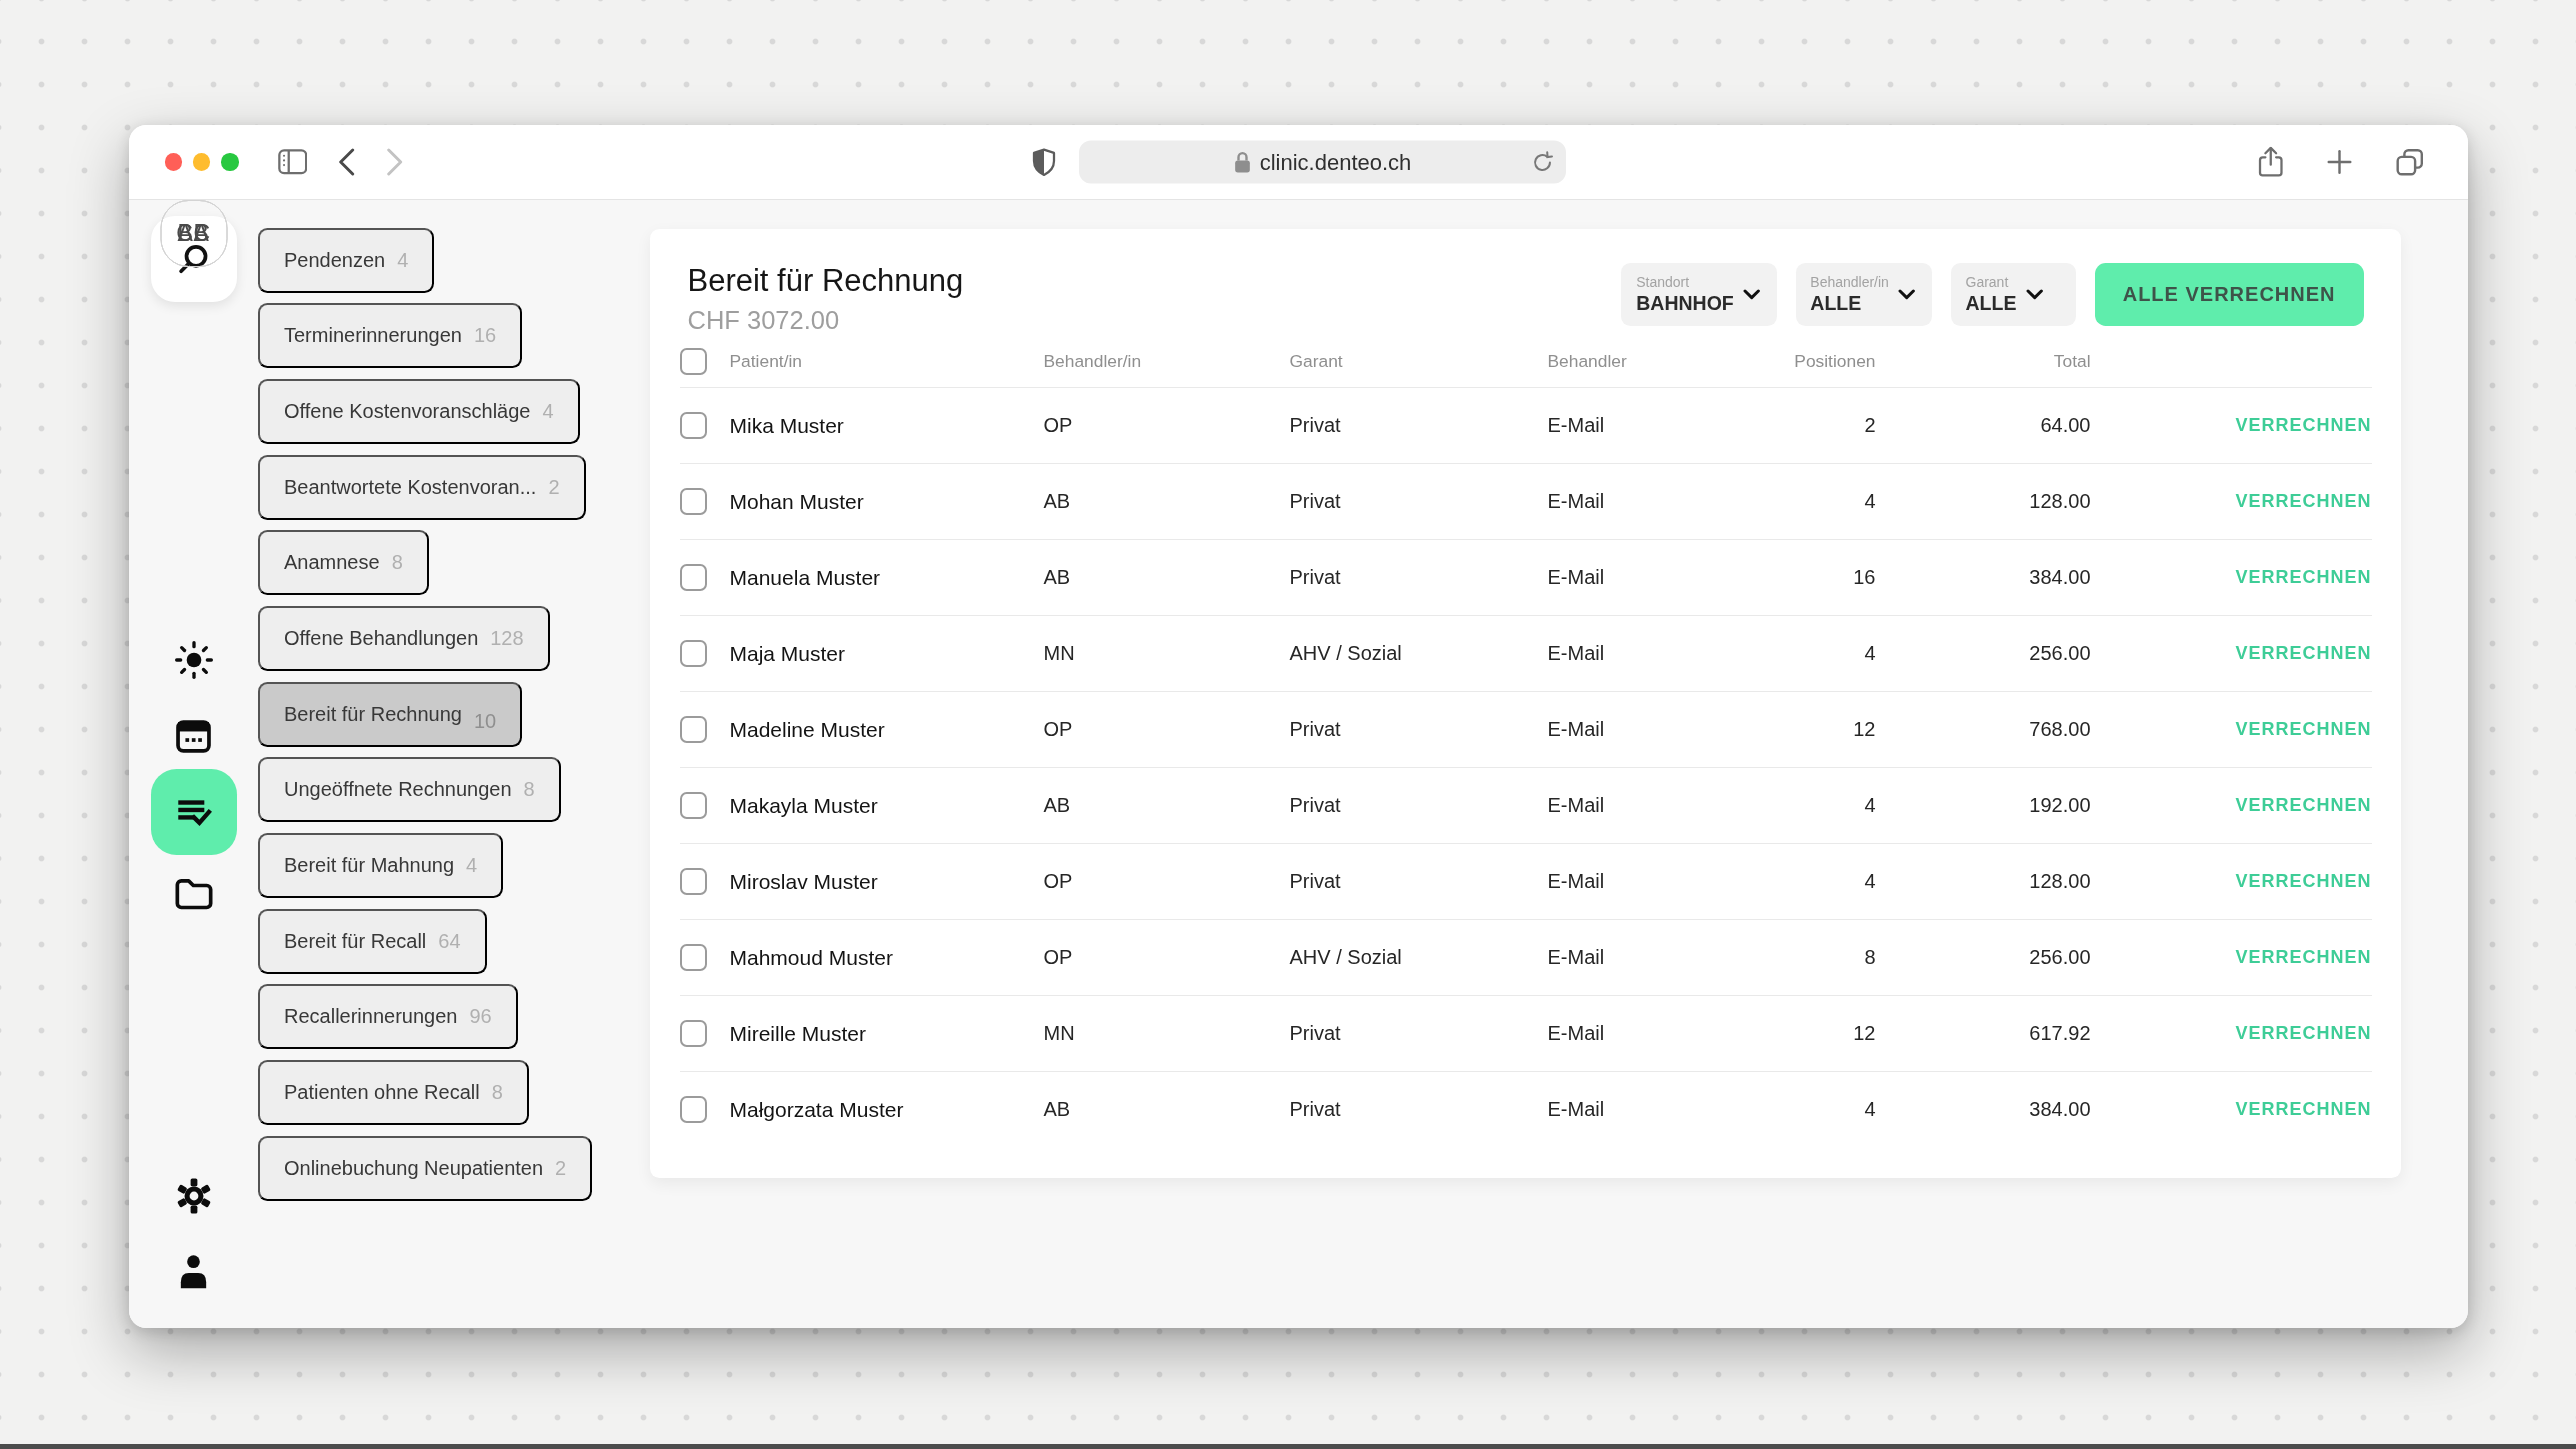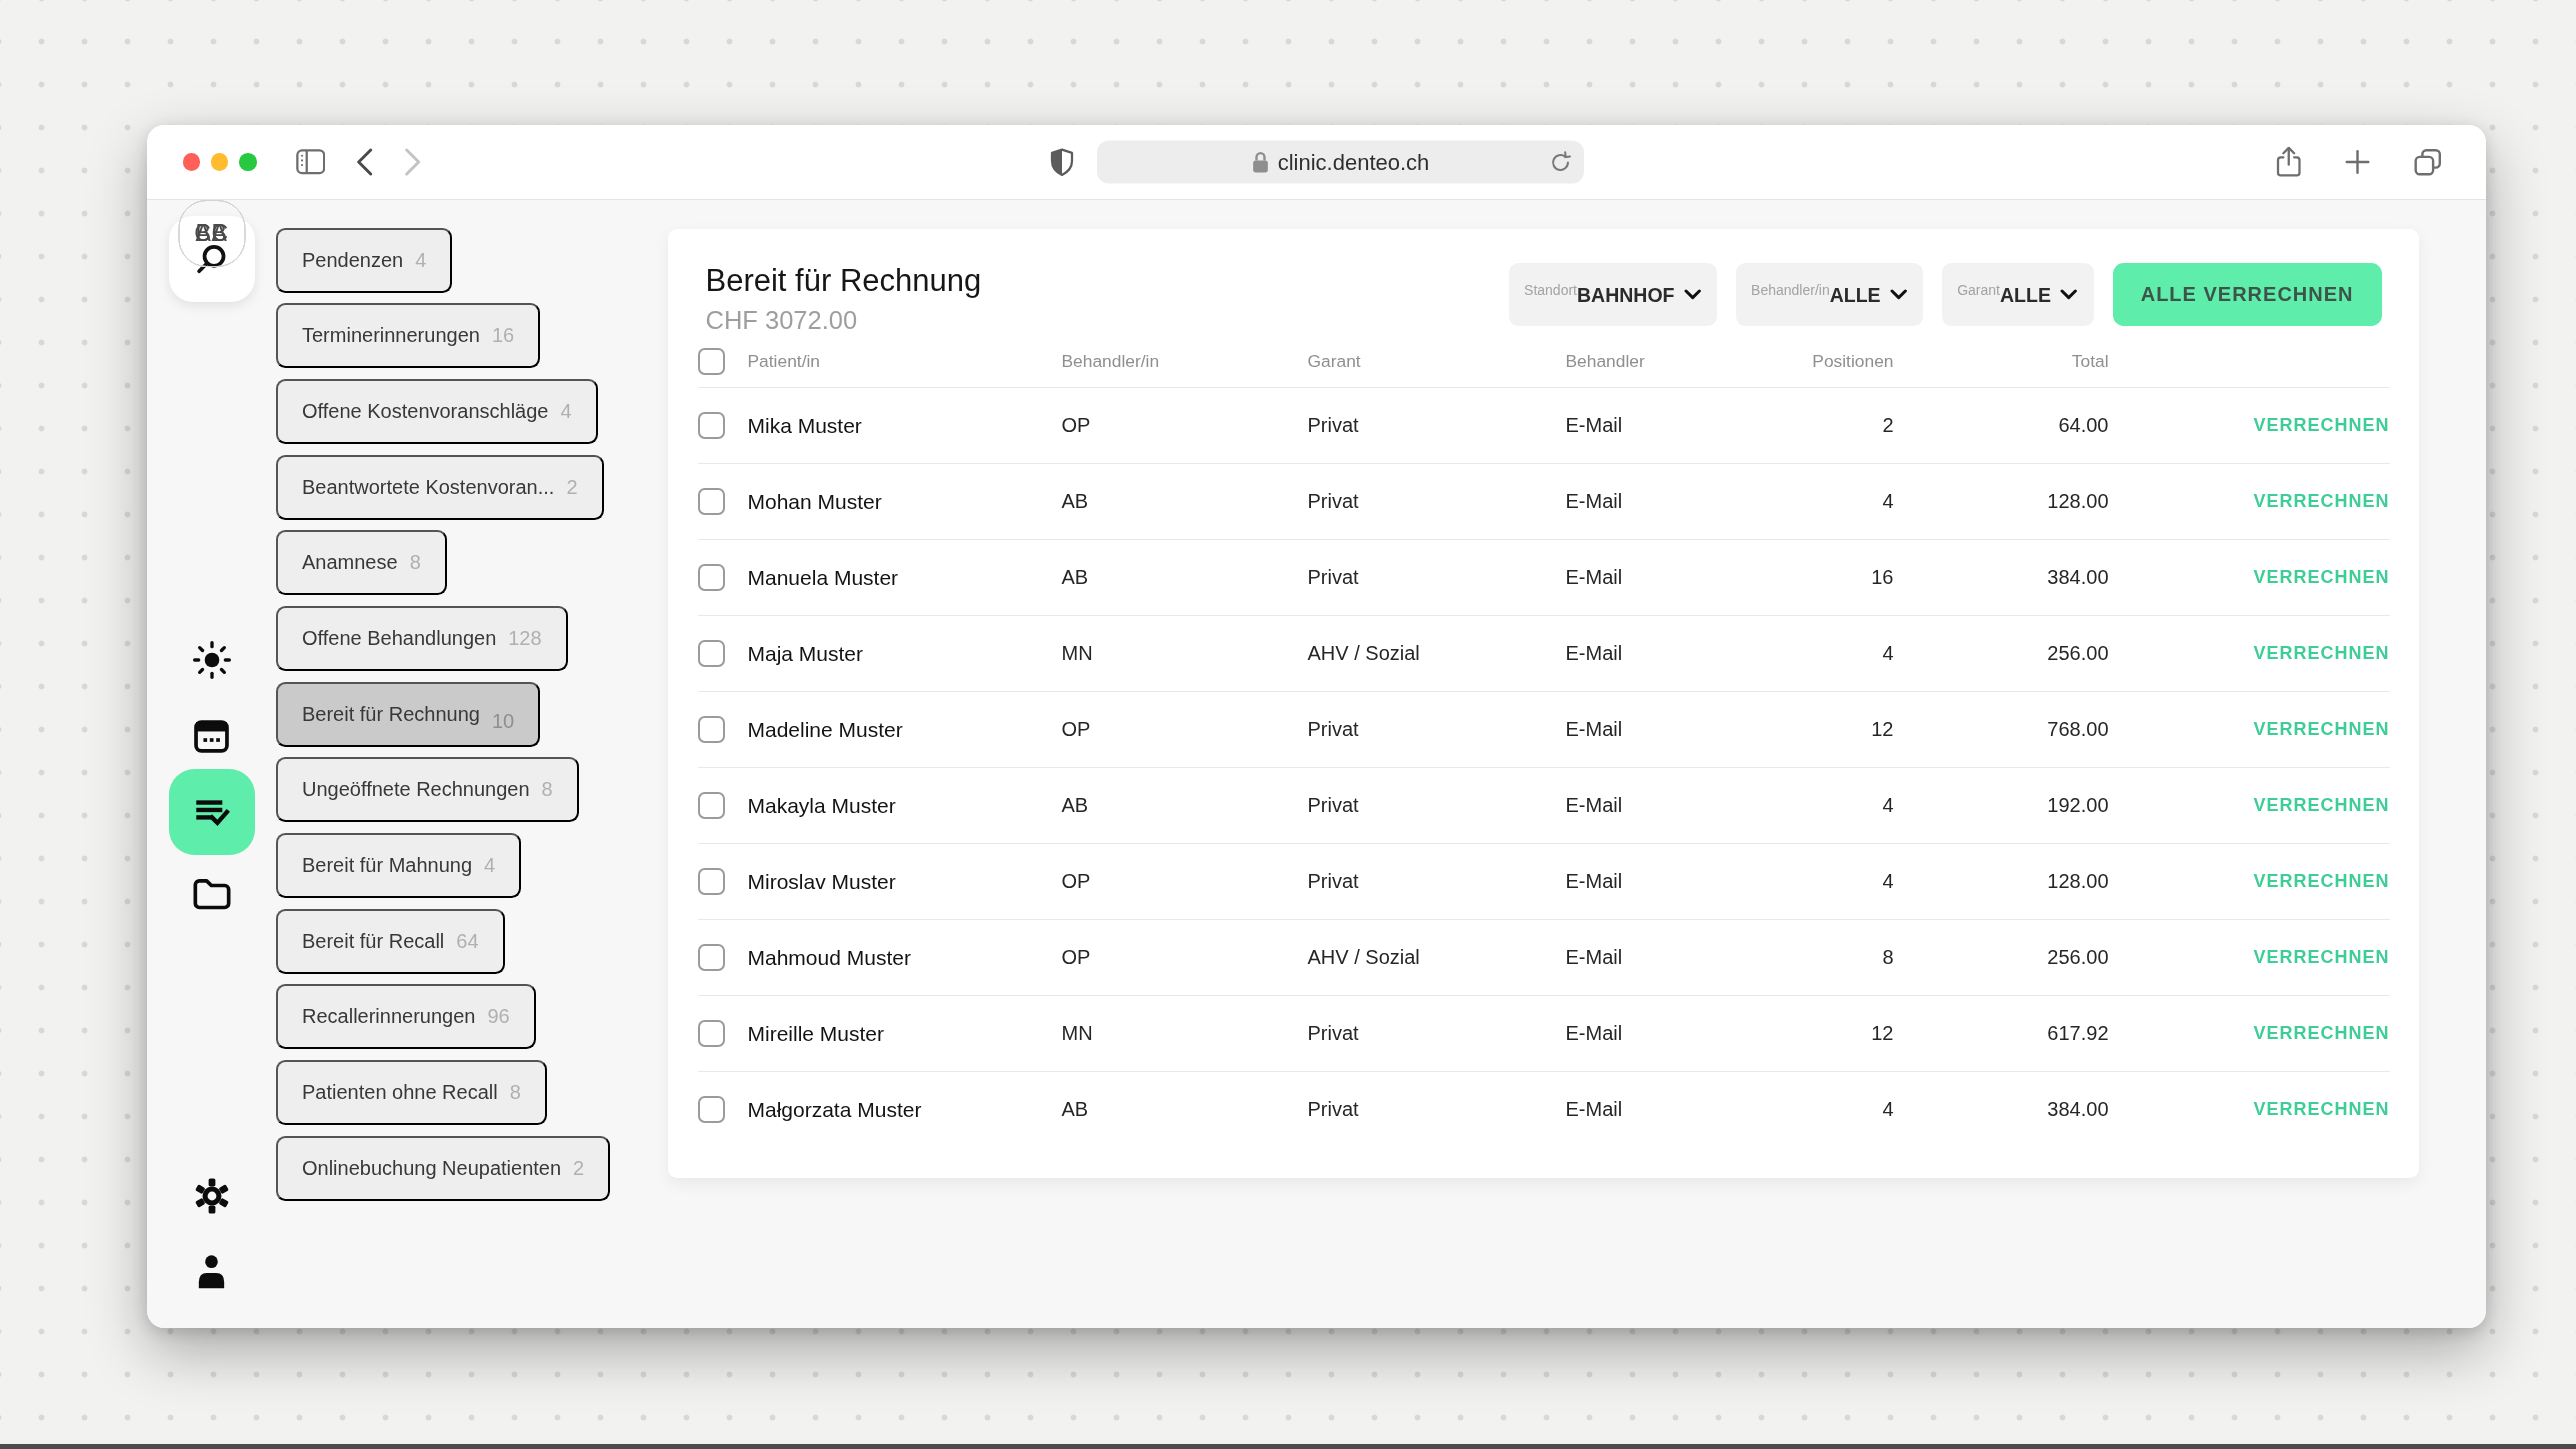--- a/index.html
+++ b/index.html
@@ -15,21 +15,21 @@
     background-color:#f2f2f1;
     background-image:radial-gradient(circle, #d8d8d8 2.3px, transparent 3.4px);
     background-size:43px 43px;
     background-position:20px 20px;
     position:relative;
   }
   .screen-edge{position:absolute;left:0;bottom:0;width:100%;height:5.4px;background:#4c4c4c;}
 
   
   .window{
-    position:absolute;left:147px;top:125px;width:2339px;height:1203px;
+    position:absolute;left:129px;top:125px;width:2339px;height:1203px;
     background:#f7f7f7;border-radius:17.4px;overflow:hidden;
     box-shadow:0 23px 60px rgba(0,0,0,.30), 0 4px 14.8px rgba(0,0,0,.14);
   }
   .chrome{
     height:75px;background:#ffffff;border-bottom:1.3px solid #e4e4e4;
     display:flex;align-items:center;position:relative;
   }
   .traffic{display:flex;gap:10.7px;margin-left:36px;}
   .traffic .dot{width:17.4px;height:17.4px;border-radius:50%;}
   .chrome-btn{display:flex;align-items:center;justify-content:center;background:none;border:none;}
@@ -74,21 +74,21 @@
     padding:0 29.5px;
   }
   .card-head{display:flex;justify-content:space-between;align-items:flex-start;padding:34px 8px 0 8px;min-height:107px;}
   .page-title{font-size:31px;font-weight:500;color:#161616;}
   .page-subtitle{font-size:25.5px;color:#9e9e9e;margin-top:6.7px;}
   .filters{display:flex;align-items:center;gap:19px;}
   .dropdown{
     background:#f2f2f2;border-radius:9.4px;height:63px;min-width:125px;
     padding:8px 16px 8px 14.8px;display:flex;align-items:center;gap:9.4px;border:none;
   }
-  .dd-texts{display:flex;flex-direction:row;align-items:flex-start;}
+  .dd-texts{display:flex;flex-direction:column;align-items:flex-start;}
   .dd-label{font-size:14px;color:#a3a3a3;}
   .dd-value{font-size:19.5px;font-weight:700;color:#2b2b2b;margin-top:2.7px;}
   .primary-btn{
     height:63px;padding:0 28px;border-radius:10.7px;border:none;background:var(--accent);
     font-size:20px;font-weight:700;letter-spacing:1px;color:var(--button-text);
     font-family:"Liberation Sans", sans-serif;
   }
   
   .grid{display:grid;grid-template-columns:50px 314px 246px 258px 201px 127px 215px 1fr;align-items:center;}
   .thead{height:51px;}

